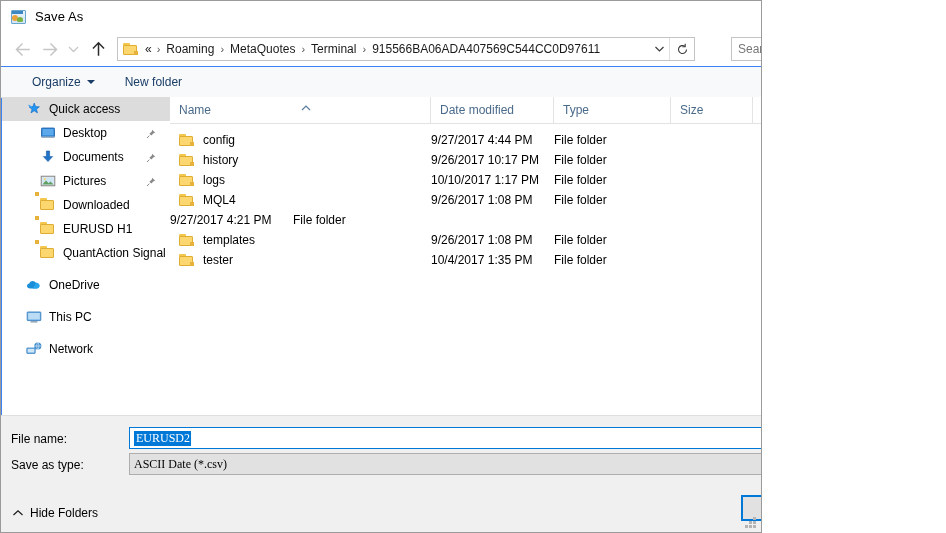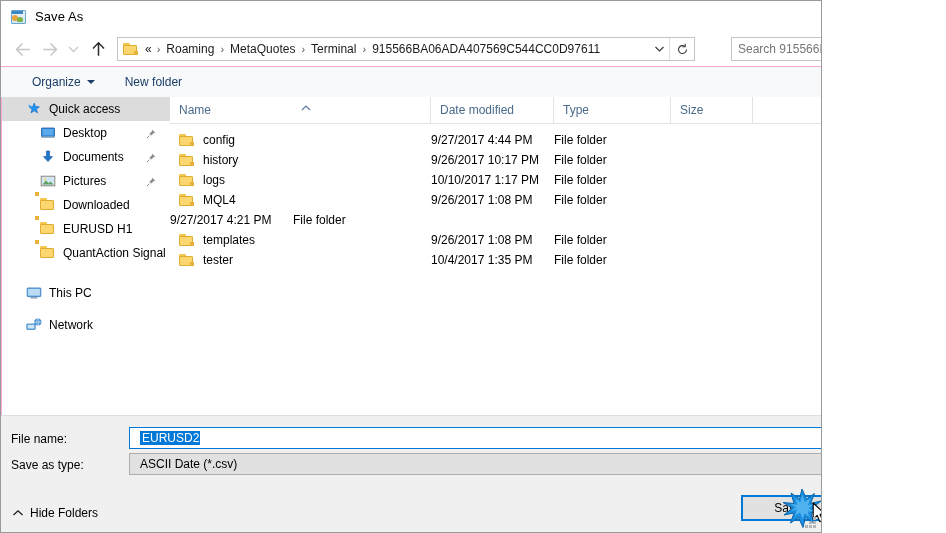--- a/index.html
+++ b/index.html
@@ -7,23 +7,23 @@
     padding: 0;
     background: #ffffff;
   }
   body {
     font-family: "Liberation Sans", sans-serif;
     -webkit-font-smoothing: antialiased;
   }
 
   #dialog {
     position: relative;
-    width: 822px;
+    width: 762px;
     height: 533px;
-    background: #f9a8d4;
+    background: #3b82f6;
     overflow: hidden;
     box-sizing: border-box;
     border: 1px solid #9a9a9a;
     font-size: 12px;
     color: #000;
   }
 
   
   .titlebar {
     position: absolute;
@@ -382,23 +382,24 @@
   }
   .combo-savetype {
     left: 128px; top: 452px;
     width: 806px;
     background: #e1e1e1;
     border: 1px solid #adadad;
   }
   .combo-value {
     flex: 1 1 auto;
     font-size: 12px;
-    padding-left: 10px;
+    padding-left: 4px;
     overflow: hidden;
     white-space: nowrap;
+    font-family: Liberation Serif, serif;
   }
   .sel-highlight {
     background: #0078d7;
     color: #ffffff;
     padding: 1px 1px 2px 2px;
   }
   .combo-arrow {
     width: 18px; height: 20px;
     display: flex; align-items: center; justify-content: center;
     flex: 0 0 auto;
@@ -664,20 +665,29 @@
 
     <div class="sb-row sb-l1">
       <span class="sb-icon">
         <span class="folder"><span class="tab"></span><span class="body"></span><span class="fold"></span></span>
       </span>
       <span>QuantAction Signal</span>
     </div>
 
     <div class="sb-gap"></div>
 
+    <div class="sb-row sb-l0">
+      <span class="sb-icon">
+        <svg width="16" height="16" viewBox="0 0 16 16">
+          <path d="M4.2 11.5 C2.3 11.5 1 10.4 1 9 C1 7.7 2 6.7 3.3 6.6 C3.6 5 5 3.9 6.7 3.9 C8 3.9 9.2 4.6 9.8 5.7 C11.8 5.5 13.5 6.9 13.5 8.7 C13.5 10.3 12.2 11.5 10.6 11.5 Z" fill="#1a8fd8"></path>
+          <path d="M9.8 5.7 C11.8 5.5 13.5 6.9 13.5 8.7 C13.5 10.3 12.2 11.5 10.6 11.5 L6.5 11.5 C7.8 10.3 9 8 9.8 5.7 Z" fill="#2aa6ef"></path>
+        </svg>
+      </span>
+      <span>OneDrive</span>
+    </div>
 
     <div class="sb-gap"></div>
 
     <div class="sb-row sb-l0">
       <span class="sb-icon">
         <svg width="16" height="16" viewBox="0 0 16 16">
           <rect x="1.2" y="3" width="13.6" height="8.6" rx="0.6" fill="#6fb3e8" stroke="#3a7fbf" stroke-width="0.9"></rect>
           <rect x="2.2" y="4" width="11.6" height="6.4" fill="#bcdcf5"></rect>
           <rect x="4.6" y="12.2" width="6.8" height="1.3" fill="#7f97ab"></rect>
         </svg>

